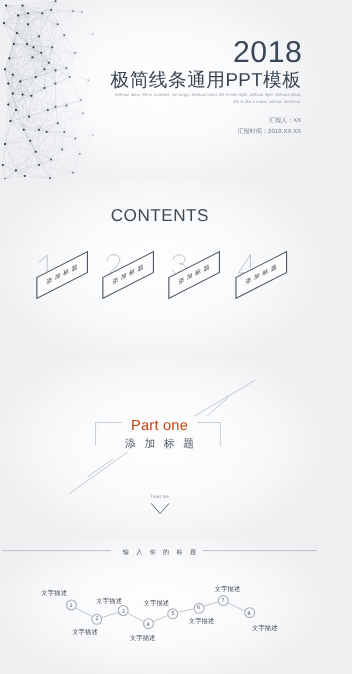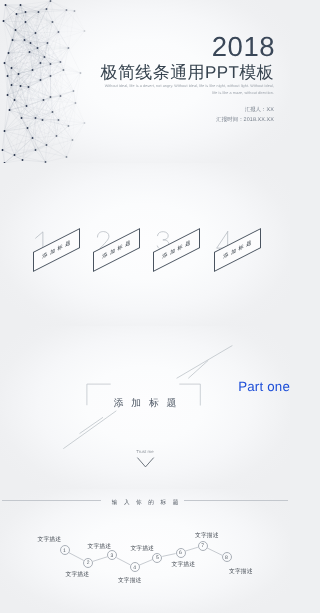--- a/index.html
+++ b/index.html
@@ -38,22 +38,22 @@
         padding-left:9.2px;box-sizing:border-box;
         transform:skewY(-27deg);transform-origin:0 0;
         font-size:5.2px;color:#2f3841;letter-spacing:2.5px;}
   .pbox .num{position:absolute;left:-0.5px;top:-21px;width:22px;height:24px;}
   .pbox .num svg{display:block;overflow:visible;}
   .pbox .num path{fill:none;stroke:#aeb4bb;stroke-width:0.62;
         stroke-linecap:square;stroke-linejoin:miter;}
 
   
   .diaglines{position:absolute;left:0;top:0;width:290px;height:163px;}
-  .partone{position:absolute;left:0;right:0;top:380px;text-align:right;
-        font-size:13.3px;color:#1d4ed8;letter-spacing:0.2px;line-height:1;}
+  .partone{position:absolute;left:0;right:0;top:380px;text-align:center;
+        font-size:13.3px;color:#c2410c;letter-spacing:0.2px;line-height:1;}
   .part-sub{position:absolute;left:0;right:0;top:399px;text-align:center;
         font-size:9.8px;color:#4b5562;letter-spacing:7.8px;text-indent:7.8px;line-height:1;}
   .trust{position:absolute;left:0;right:0;top:449.5px;text-align:center;
         font-size:4.3px;color:#8b9199;letter-spacing:0.1px;line-height:1;}
   .chev{position:absolute;left:129px;top:455px;width:33px;height:14px;}
 
   
   .s4head{position:absolute;left:0;right:0;top:501px;text-align:center;
         font-size:5.6px;color:#4a525c;letter-spacing:6.6px;text-indent:6.6px;line-height:1;}
   .s4rule{position:absolute;height:0;border-top:0.6px solid #c3c7cd;top:499.6px;}
@@ -790,20 +790,21 @@
       </g>
       <g stroke="#bcc2c8" stroke-width="0.75" fill="none" stroke-linecap="butt">
         <path d="M110.7 58.1 L86.9 58.1 L86.9 79.2"></path>
         <path d="M179.3 58.1 L200.3 58.1 L200.3 79.5"></path>
       </g>
     </svg>
   </div>
 
   <div class="slide" id="s4"></div>
 
+  <div class="contents">CONTENTS</div>
   <div id="boxes">
       <div class="pbox" style="left: 32.6px; top: 252.2px;">
         <div class="num">
           <svg width="22" height="24" viewBox="0 0 14 21">
             <path d="M0.6 6.2 L6.9 0.8 L6.9 19.6"></path>
           </svg>
         </div>
         <div class="shape"></div>
         <div class="lbl">添加标题</div>
       </div>

